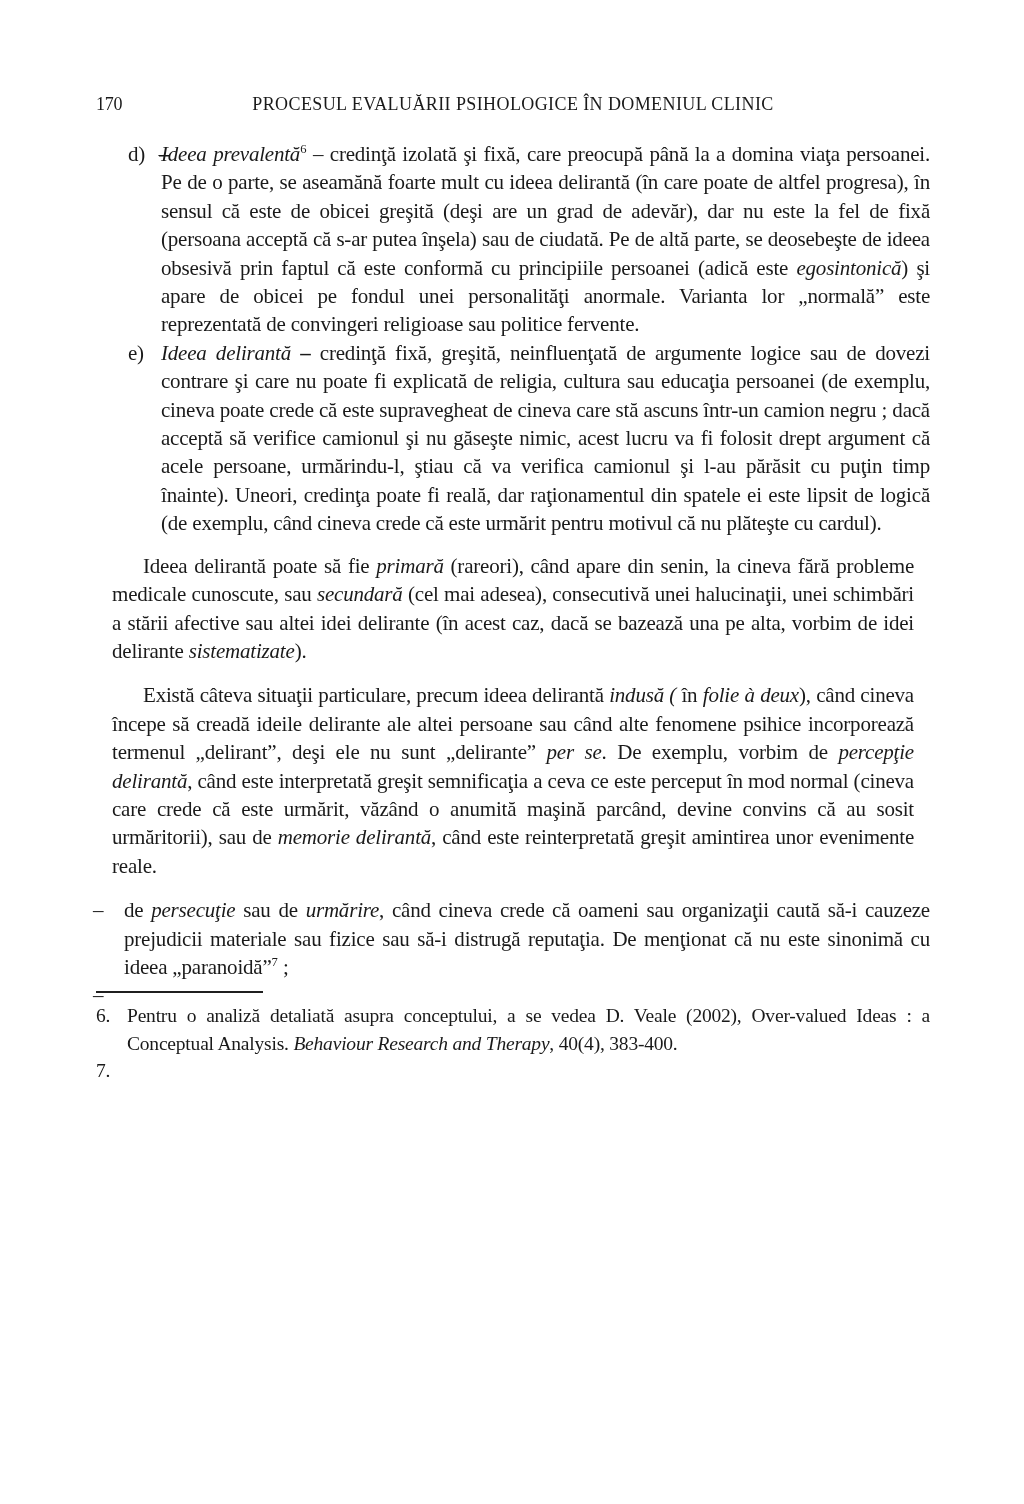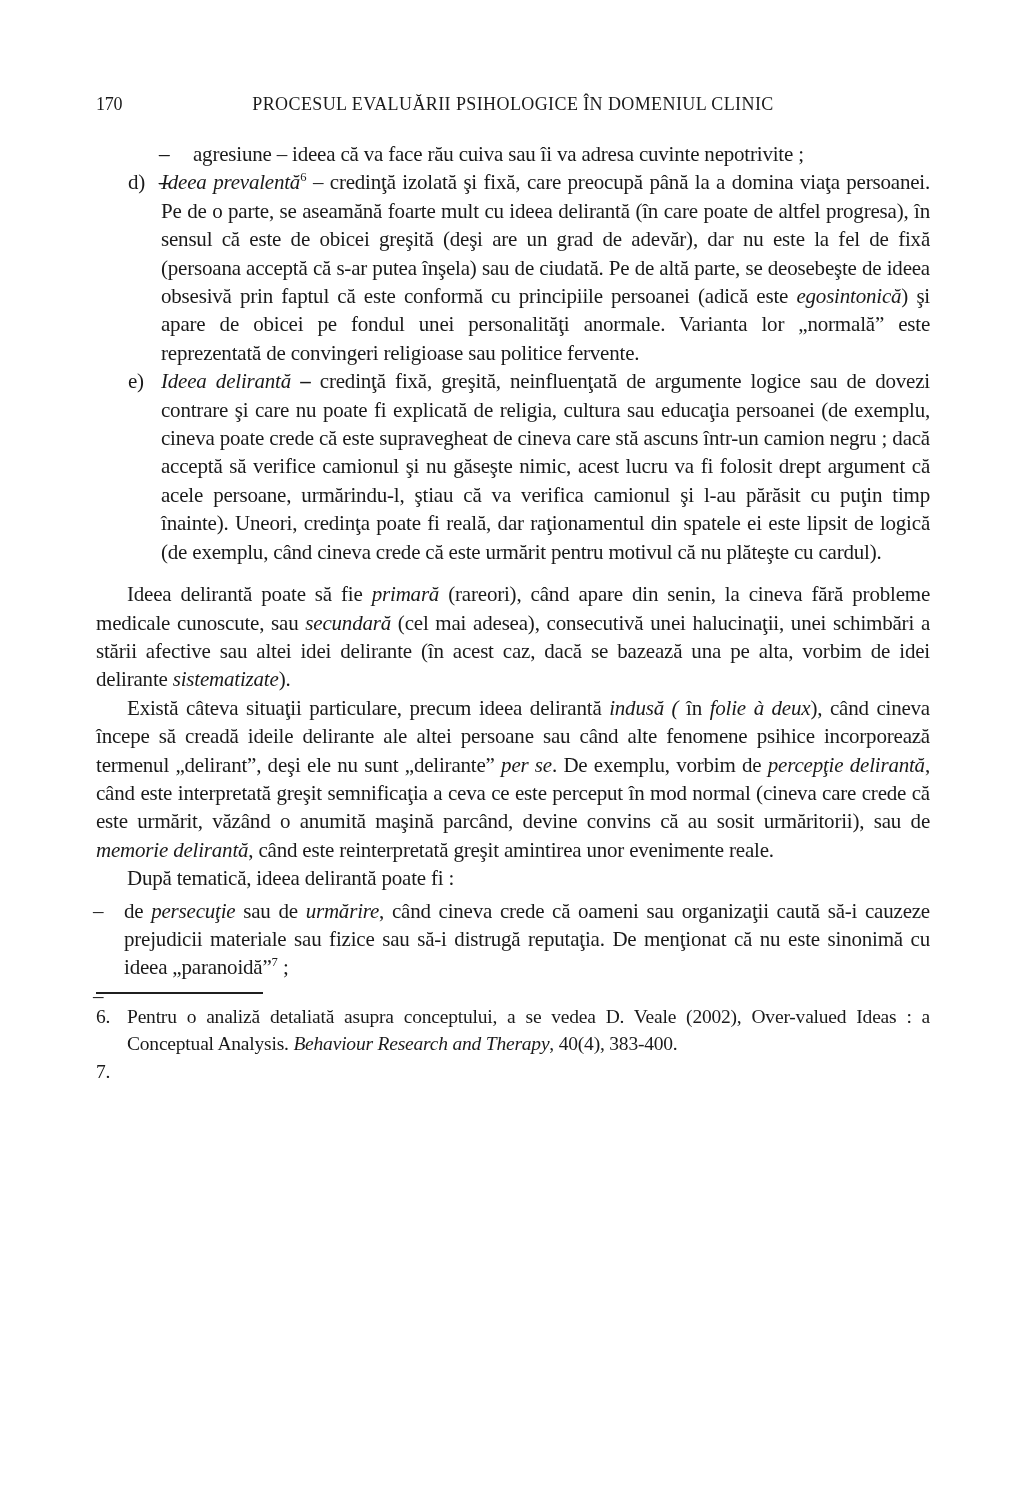--- a/index.html
+++ b/index.html
@@ -21,21 +21,21 @@
   .runtitle { position:absolute; left:0; right:0; top:0; text-align:center;
               font-size:18px; line-height:24px; letter-spacing:0.4px; white-space:nowrap; }
 
   .tlist  { }
   .titem  { position:relative; padding-left:97px; text-align:justify; }
   .tmark  { position:absolute; left:63px; top:0; }
 
   .litem  { position:relative; padding-left:65px; text-align:justify; }
   .llabel { position:absolute; left:32px; top:0; }
 
-  .para   { margin:0; text-align:justify; text-indent:31px; }
+  .para   { margin:16px; text-align:justify; text-indent:31px; }
   .para.gap { margin-top:14px; }
 
   .dlist  { margin-top:4px; }
   .ditem  { position:relative; padding-left:28px; text-align:justify; }
   .dmark  { position:absolute; left:-3px; top:0; }
 
   .fnblock { margin-top:10px; font-size:19.5px; line-height:27.5px; letter-spacing:-0.2px; }
   .fnrule  { width:167px; height:0; border-top:2px solid #1f1f1f; margin-bottom:9px; }
   .fn      { position:relative; padding-left:31px; text-align:justify; }
   .fnlabel { position:absolute; left:0; top:0; }
@@ -55,21 +55,20 @@
   </div>
 
   <div class="body">
 
     <div class="tlist">
       <div class="titem">
         <span class="tmark">–</span>
       </div>
       <div class="titem">
         <span class="tmark">–</span>
-        <span><span>agresiune – ideea că va face rău cuiva sau îi va adresa cuvinte nepotrivite&nbsp;;</span></span>
       </div>
       <div class="titem">
         <span class="tmark">–</span>
       </div>
       <div class="titem">
         <span class="tmark">–</span>
       </div>
       <div class="titem">
         <span class="tmark">–</span>
       </div>
@@ -85,21 +84,20 @@
 
     <div class="litem">
       <span class="llabel">e)</span>
       <span><span class="it">Ideea delirantă</span><span> </span><span class="bd">–</span><span> credinţă fixă, greşită, neinfluenţată de argumente logice sau de dovezi contrare şi care nu poate fi explicată de religia, cultura sau educaţia persoanei (de exemplu, cineva poate crede că este supravegheat de cineva care stă ascuns într-un camion negru&nbsp;; dacă acceptă să verifice camionul şi nu găseşte nimic, acest lucru va fi folosit drept argument că acele persoane, urmărindu-l, ştiau că va verifica camionul şi l-au părăsit cu puţin timp înainte). Uneori, credinţa poate fi reală, dar raţionamentul din spatele ei este lipsit de logică (de exemplu, când cineva crede că este urmărit pentru motivul că nu plăteşte cu cardul).</span></span>
     </div>
 
     <p class="para gap"><span>Ideea delirantă poate să fie </span><span class="it">primară</span><span> (rareori), când apare din senin, la cineva fără probleme medicale cunoscute, sau </span><span class="it">secundară</span><span> (cel mai adesea), consecutivă unei halucinaţii, unei schimbări a stării afective sau altei idei delirante (în acest caz, dacă se bazează una pe alta, vorbim de idei delirante </span><span class="it">sistematizate</span><span>).</span></p>
 
     <p class="para"><span>Există câteva situaţii particulare, precum ideea delirantă </span><span class="it">indusă ( </span><span>în </span><span class="it">folie à deux</span><span>), când cineva începe să creadă ideile delirante ale altei persoane sau când alte fenomene psihice incorporează termenul „delirant”, deşi ele nu sunt „delirante” </span><span class="it">per se</span><span>. De exemplu, vorbim de </span><span class="it">percepţie delirantă</span><span>, când este interpretată greşit semnificaţia a ceva ce este perceput în mod normal (cineva care crede că este urmărit, văzând o anumită maşină parcând, devine convins că au sosit urmăritorii), sau de </span><span class="it">memorie delirantă</span><span>, când este reinterpretată greşit amintirea unor evenimente reale.</span></p>
 
-    <p class="para"><span>După tematică, ideea delirantă poate fi&nbsp;:</span></p>
 
     <div class="dlist">
       <div class="ditem">
         <span class="dmark">–</span>
         <span><span>de </span><span class="it">persecuţie</span><span> sau de </span><span class="it">urmărire</span><span>, când cineva crede că oameni sau organizaţii caută să-i cauzeze prejudicii materiale sau fizice sau să-i distrugă reputaţia. De menţionat că nu este sinonimă cu ideea „paranoidă”</span><sup>7</sup><span>&nbsp;;</span></span>
       </div>
       <div class="ditem">
         <span class="dmark">–</span>
       </div>
     </div>

